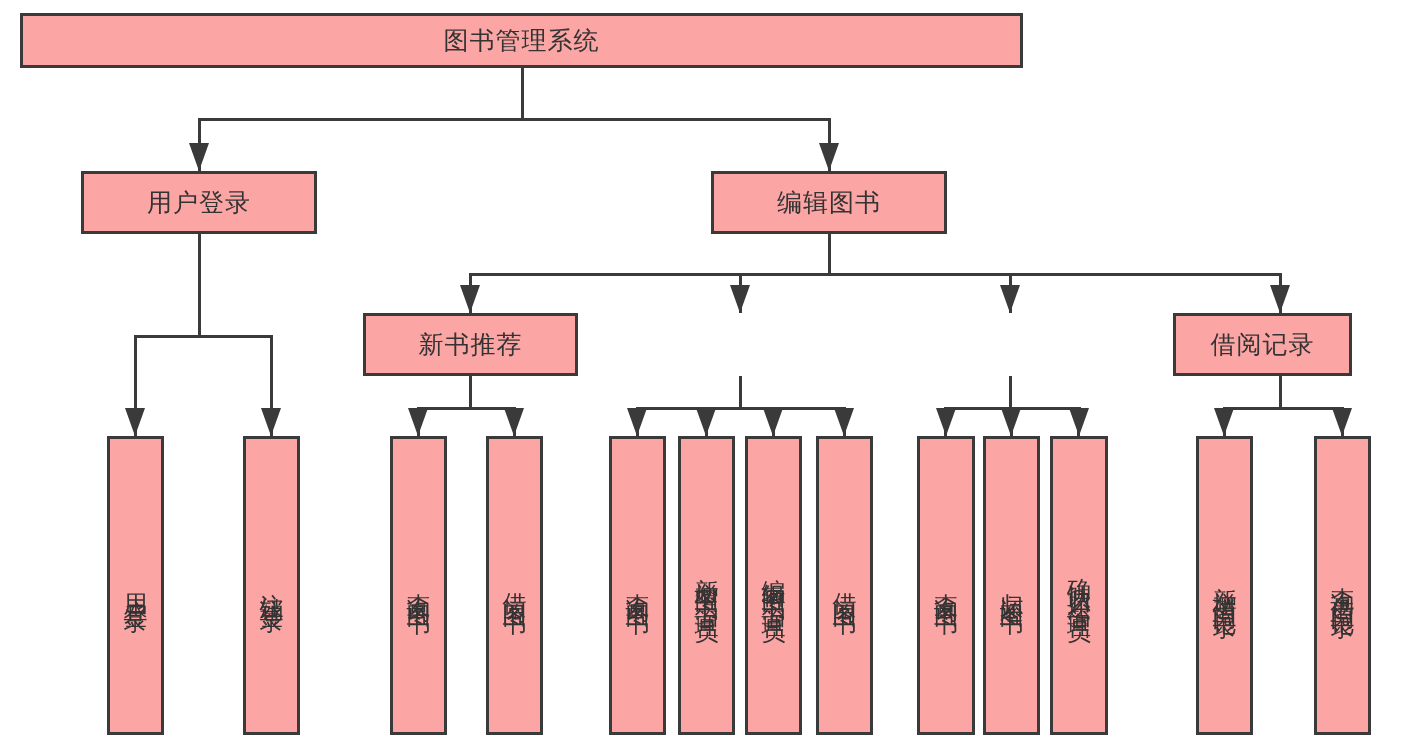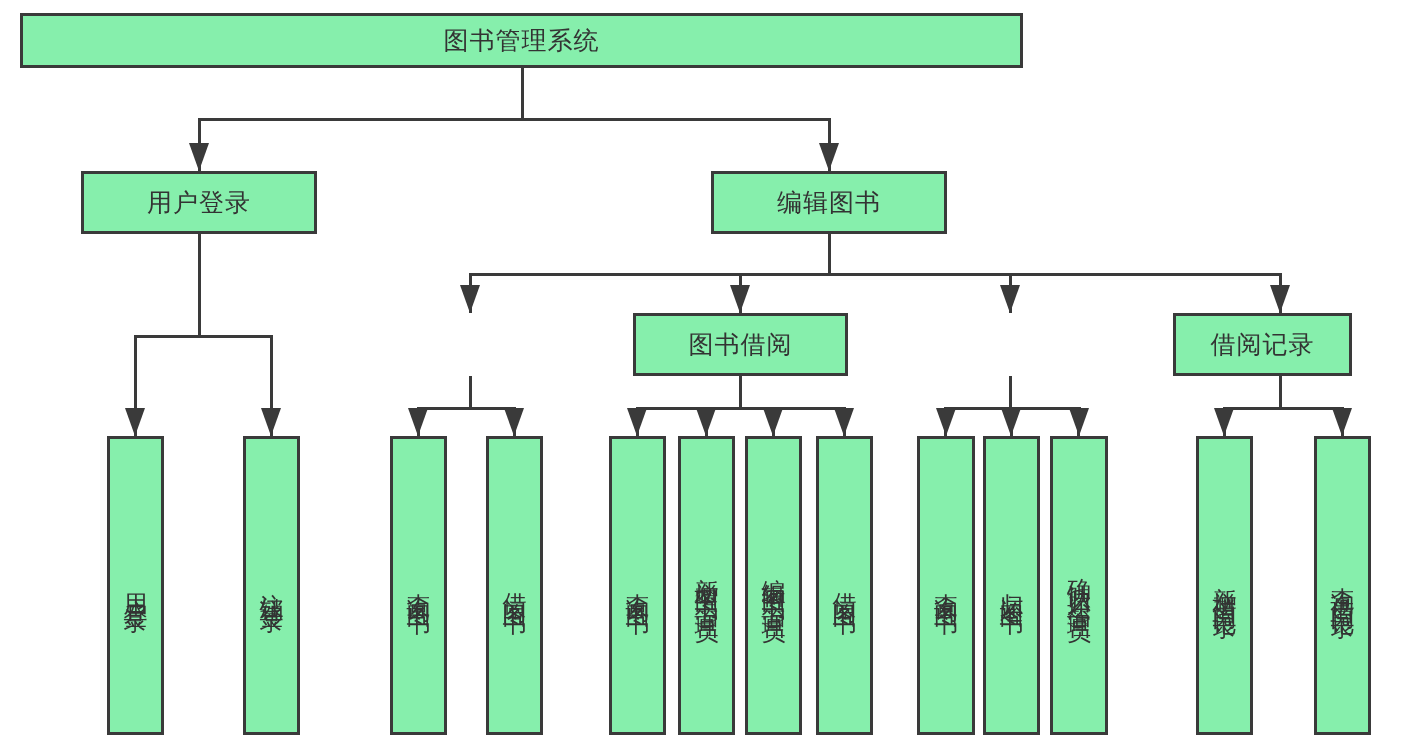--- a/index.html
+++ b/index.html
@@ -8,21 +8,21 @@
   .canvas {
     position: relative;
     width: 1405px;
     height: 747px;
     background: #ffffff;
     overflow: hidden;
   }
   .box {
     position: absolute;
     border: 3px solid #3a3a3a;
-    background: #86efac;
+    background: #fca5a5;
     display: flex;
     align-items: center;
     justify-content: center;
     color: #333333;
   }
   .hlabel { font-size: 25px; letter-spacing: 1px; white-space: nowrap; }
   .vtext {
     writing-mode: vertical-rl;
     text-orientation: mixed;
     font-size: 24px;
@@ -84,22 +84,22 @@
   <div class="hline" style="left:469px; top:273px; width:813px;"></div>
   <div class="vline" style="left:469px; top:273px; height:40px;"></div>
   <div class="arrow" style="left:460px; top:285px;"></div>
   <div class="vline" style="left:739px; top:273px; height:40px;"></div>
   <div class="arrow" style="left:730px; top:285px;"></div>
   <div class="vline" style="left:1009px; top:273px; height:40px;"></div>
   <div class="arrow" style="left:1000px; top:285px;"></div>
   <div class="vline" style="left:1279px; top:273px; height:40px;"></div>
   <div class="arrow" style="left:1270px; top:285px;"></div>
 
-  <div class="box" style="left:633px; top:313px; width:215px; height:63px;">
-    <span class="hlabel">图书借阅</span>
+  <div class="box" style="left:363px; top:313px; width:215px; height:63px;">
+    <span class="hlabel">新书推荐</span>
   </div>
   <div class="box" style="left:1173px; top:313px; width:179px; height:63px;">
     <span class="hlabel">借阅记录</span>
   </div>
 
   <div class="vline" style="left:469px; top:376px; height:31px;"></div>
   <div class="vline" style="left:739px; top:376px; height:31px;"></div>
   <div class="vline" style="left:1009px; top:376px; height:31px;"></div>
   <div class="vline" style="left:1279px; top:376px; height:31px;"></div>
 

